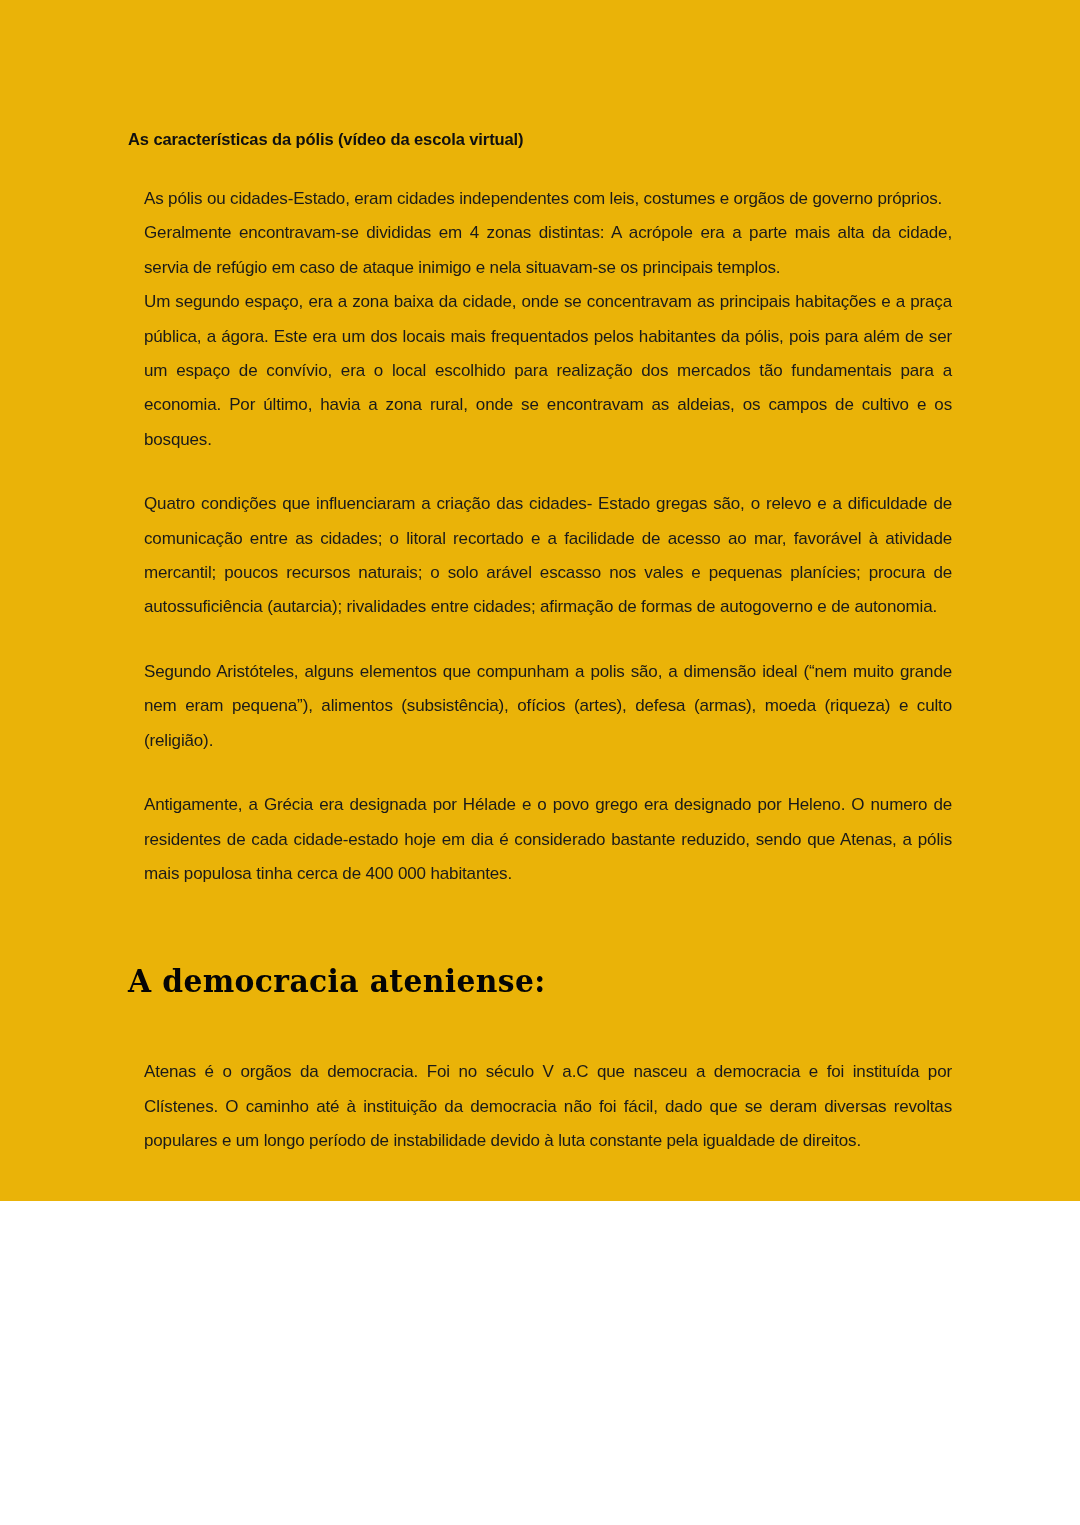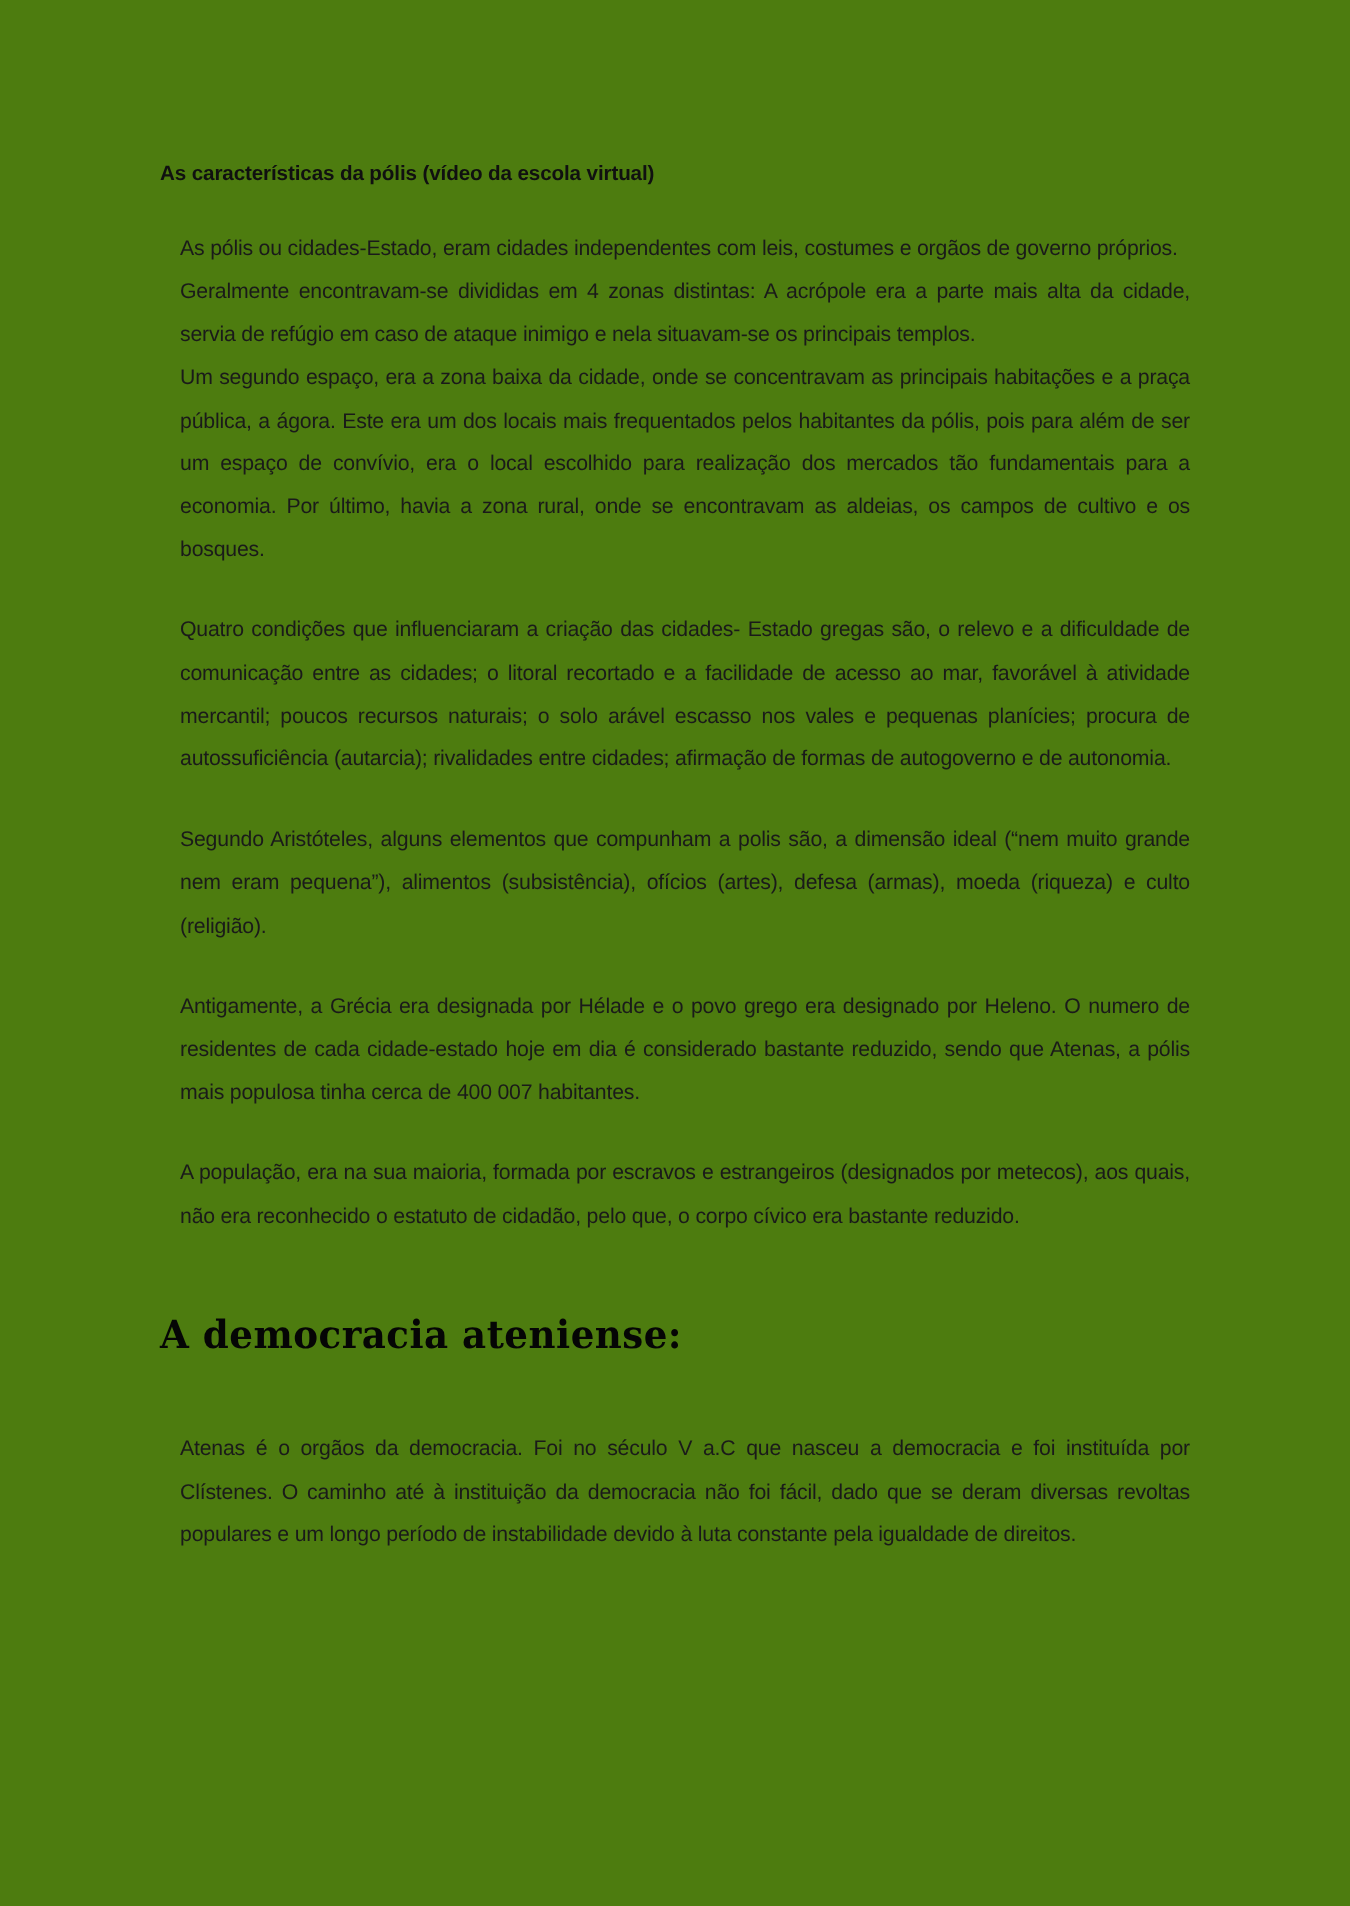--- a/index.html
+++ b/index.html
@@ -11,22 +11,22 @@
 
   body {
     font-family: "Liberation Sans", "DejaVu Sans", sans-serif;
     color: #1a1a1a;
     -webkit-font-smoothing: antialiased;
   }
 
   .page {
     position: relative;
     width: 1080px;
-    height: 1525px;
-    background: #4d7c0f;
+    height: 1201px;
+    background: #eab308;
     overflow: hidden;
     box-sizing: border-box;
   }
 
   .content {
     position: absolute;
     left: 128px;
     top: 126px;
     width: 824px;
   }
@@ -118,28 +118,25 @@
 
     <div class="spacer-sm"></div>
 
     <div class="block">
       <p class="para last-line">Segundo Aristóteles, alguns elementos que compunham a polis são, a dimensão ideal (“nem muito grande nem eram pequena”), alimentos (subsistência), ofícios (artes), defesa (armas), moeda (riqueza) e culto (religião).</p>
     </div>
 
     <div class="spacer-sm"></div>
 
     <div class="block">
-      <p class="para last-line">Antigamente, a Grécia era designada por Hélade e o povo grego era designado por Heleno. O numero de residentes de cada cidade-estado hoje em dia é considerado bastante reduzido, sendo que Atenas, a pólis mais populosa tinha cerca de 400 007 habitantes.</p>
+      <p class="para last-line">Antigamente, a Grécia era designada por Hélade e o povo grego era designado por Heleno. O numero de residentes de cada cidade-estado hoje em dia é considerado bastante reduzido, sendo que Atenas, a pólis mais populosa tinha cerca de 400 000 habitantes.</p>
     </div>
 
     <div class="spacer-sm"></div>
 
-    <div class="block">
-      <p class="para last-line">A população, era na sua maioria, formada por escravos e estrangeiros (designados por metecos), aos quais, não era reconhecido o estatuto de cidadão, pelo que,  o corpo cívico era bastante reduzido.</p>
-    </div>
 
     <div class="spacer-sm"></div>
 
 
     <h2 class="fancy-heading">A democracia ateniense:</h2>
 
     <div class="block">
       <p class="para last-line">Atenas é o orgãos da democracia. Foi no século V a.C que nasceu a democracia e foi instituída por Clístenes. O caminho até à instituição da democracia não foi fácil, dado que se deram diversas revoltas populares e um longo período de instabilidade devido à luta constante pela igualdade de direitos.</p>
     </div>
 

